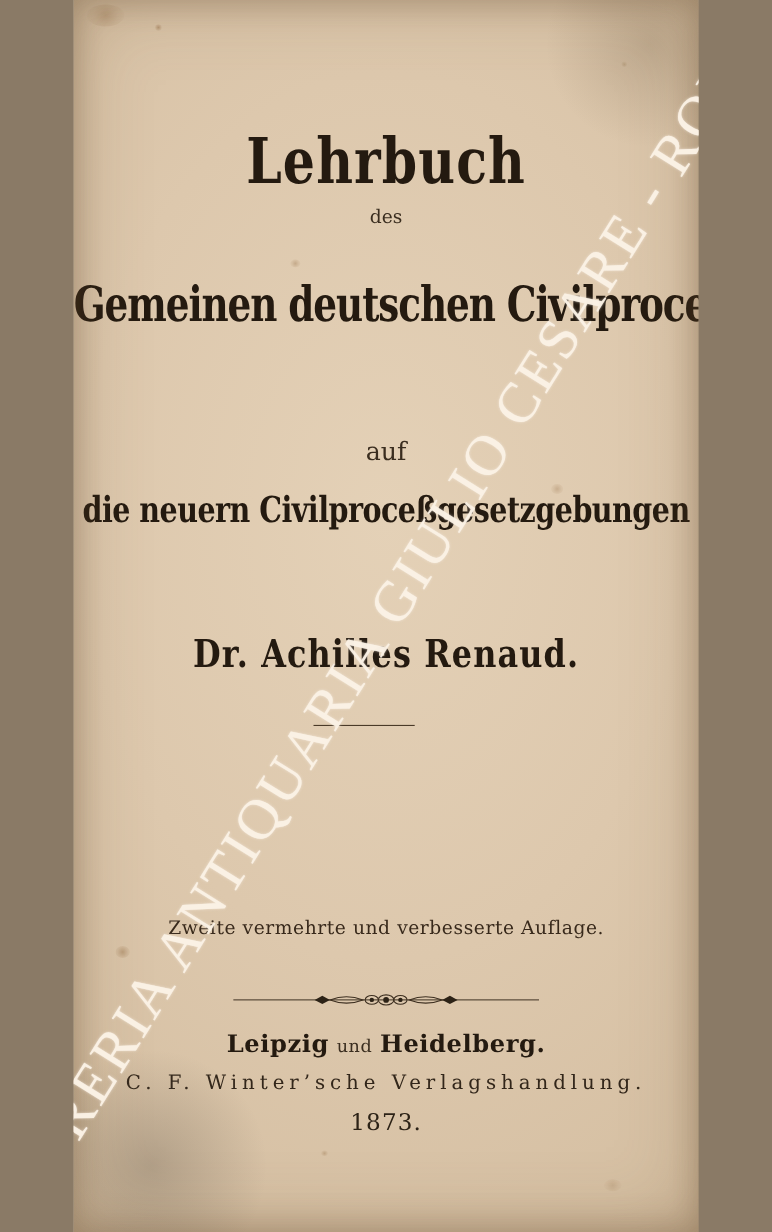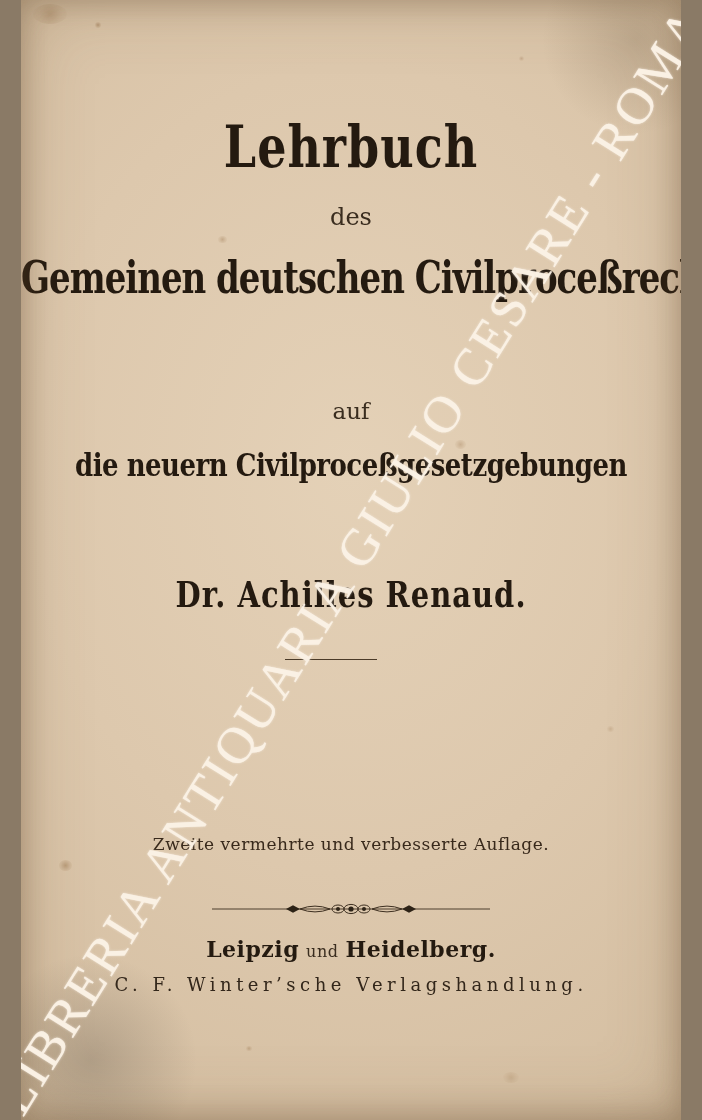--- a/index.html
+++ b/index.html
@@ -1,18 +1,18 @@
 <!DOCTYPE html>
 <html><head>
 <meta charset="utf-8">
 <style>
   html,body{margin:0;padding:0;background:#8a7a66;}
   .scan{
     position:relative;
-    width:660px;height:1120px;
+    width:568px;height:1120px;
     margin:0 auto;
     overflow:hidden;
     background:
       radial-gradient(ellipse 120% 90% at 50% 42%,
         #e4d1b7 0%, #ddc8ad 40%, #d5bfa2 72%, #cab394 94%, #c0a888 100%);
     font-family:"DejaVu Serif","Liberation Serif",serif;
     color:#2c2216;
   }
   
   .vignette{
@@ -37,21 +37,21 @@
   .spot{position:absolute;z-index:2;border-radius:50%;pointer-events:none;
     background:radial-gradient(circle,rgba(128,84,40,0.55) 0%,rgba(128,84,40,0.18) 55%,rgba(128,84,40,0) 100%);
     filter:blur(0.6px);}
   
   .line{
     position:absolute;left:0;right:0;text-align:center;
     line-height:1;z-index:1;white-space:nowrap;
   }
   .fraktur{font-weight:bold;transform-origin:50% 0;}
   .l-series   {top:118px;font-size:46px;letter-spacing:1px;transform:scaleY(1.25);color:#241a10;}
-  .l-des      {top:205px;font-size:24px;color:#3a2d1f;}
+  .l-des      {top:190px;font-size:17px;color:#3a2d1f;}
   .l-main     {top:255px;font-size:34px;letter-spacing:-1px;transform:scaleY(1.30);color:#241a10;}
   .l-sub1     {top:341px;font-size:21px;letter-spacing:6px;color:#3a2d1f;}
   .l-sub2     {top:400px;font-size:23px;color:#3a2d1f;}
   .l-sub3     {top:448px;font-size:26px;letter-spacing:-0.5px;transform:scaleY(1.25);color:#241a10;}
   .l-von      {top:528px;font-size:19px;color:#3a2d1f;}
   .l-author   {top:578px;font-size:29px;letter-spacing:1px;transform:scaleY(1.2);color:#241a10;}
   .l-part     {top:720px;font-size:23px;letter-spacing:5px;color:#38291b;}
   .l-edition  {top:820px;font-size:17px;letter-spacing:0.5px;color:#38291b;margin-top:16px;}
   .l-place    {top:938px;font-size:22px;color:#241a10;}
   .l-place .und{font-size:16px;font-weight:normal;color:#3a2d1f;letter-spacing:0.5px;}
@@ -107,20 +107,21 @@
       <path d="M190 8 L197 4.2 L204 8 L197 11.8 Z" fill="#2c2216"></path>
     </svg>
   </div>
 
   <div class="line l-place">
     <span class="city">Leipzig</span>
     <span class="und">und</span>
     <span class="city">Heidelberg.</span>
   </div>
   <div class="line l-publisher">C. F. Winter’sche Verlagshandlung.</div>
+  <div class="line l-year">1873.</div>
 
   <div class="spot" style="left:12px;top:4px;width:34px;height:20px;opacity:.45"></div>
   <div class="spot" style="left:74px;top:22px;width:6px;height:6px;opacity:.7"></div>
   <div class="spot" style="left:197px;top:236px;width:9px;height:7px;opacity:.5"></div>
   <div class="spot" style="left:38px;top:860px;width:13px;height:11px;opacity:.65"></div>
   <div class="spot" style="left:434px;top:440px;width:11px;height:9px;opacity:.45"></div>
   <div class="spot" style="left:225px;top:1046px;width:6px;height:5px;opacity:.5"></div>
   <div class="spot" style="left:482px;top:1072px;width:16px;height:11px;opacity:.3"></div>
   <div class="spot" style="left:498px;top:56px;width:5px;height:5px;opacity:.4"></div>
   <div class="spot" style="left:586px;top:726px;width:7px;height:6px;opacity:.35"></div>

